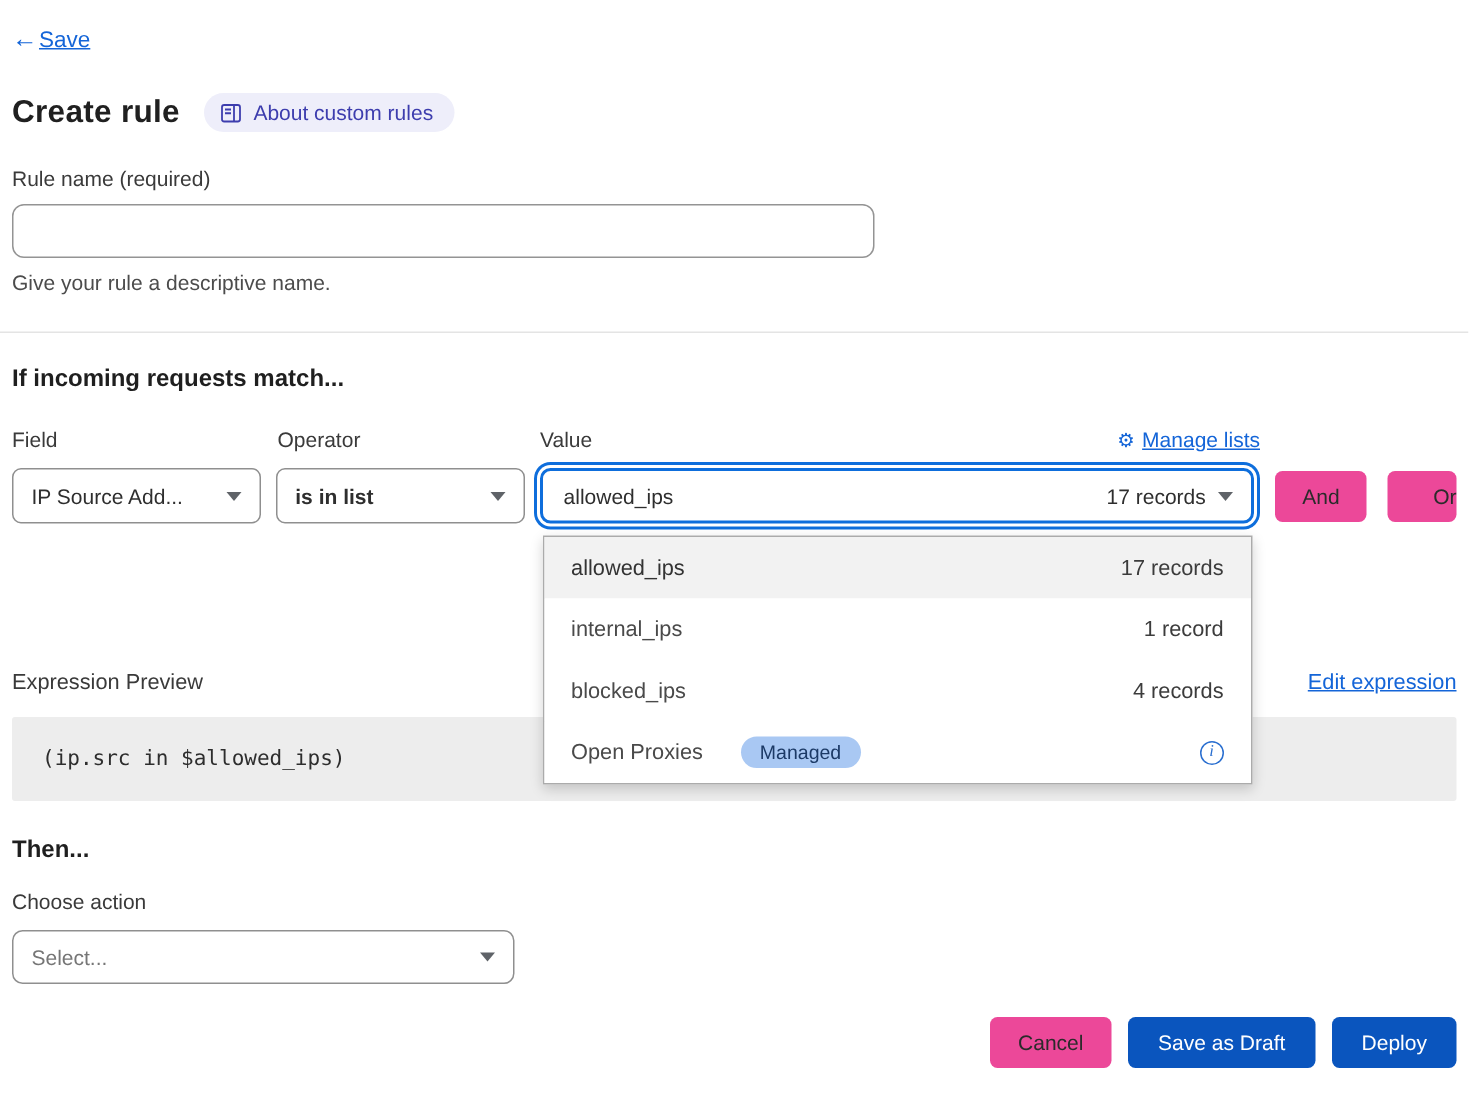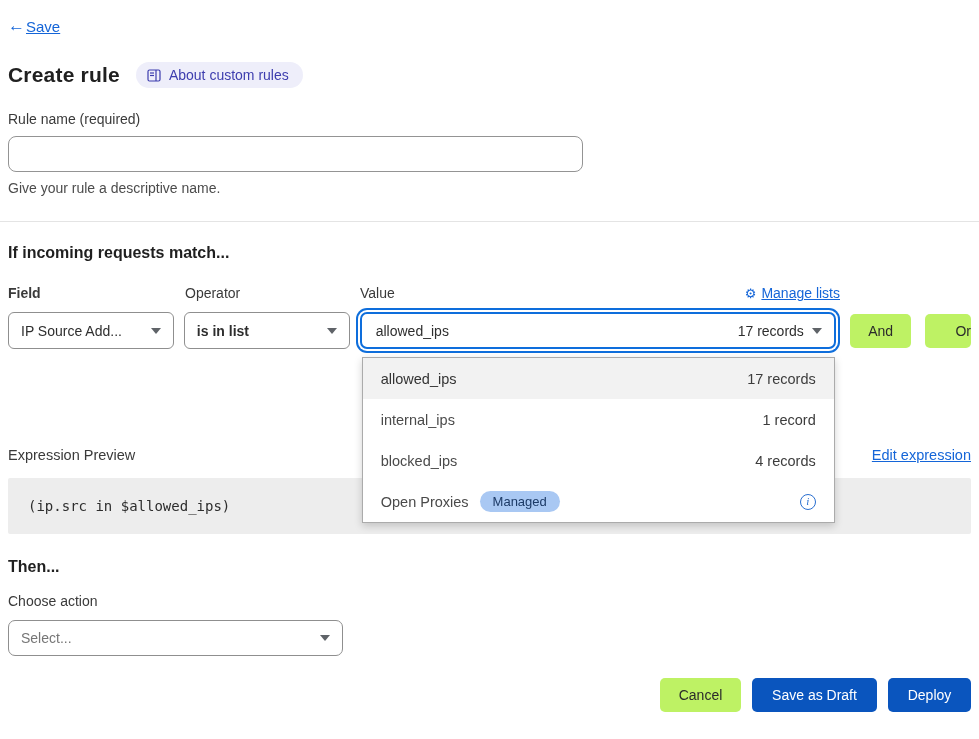--- a/index.html
+++ b/index.html
@@ -27,21 +27,21 @@
     border: 1px solid #949494; border-radius: 8px; padding: 0 12px; font-size: 14px;
     font-family: "Liberation Sans", sans-serif; outline: none; }
   .helper-text { margin-top: 8px; font-size: 14px; color: #4c4c4c; }
 
   .divider { margin-top: 25px; border-top: 1px solid #e4e4e4; margin-left: -8px; margin-right: -8px; }
 
   .section-heading { margin-top: 22px; font-size: 16px; font-weight: bold; color: #1f1f1f; }
 
   
   .cond-labels { margin-top: 23px; display: flex; font-size: 14px; color: #3a3a3a; }
-  .col-field { width: 167px; margin-right: 10px; font-weight: bold; }
+  .col-field { width: 167px; margin-right: 10px; }
   .col-operator { width: 167px; margin-right: 8px; }
   .col-value { width: 480px; display: flex; justify-content: space-between; align-items: center; }
   .manage-lists { color: #1465d8; font-size: 14px; cursor: pointer; display: inline-flex; align-items: center; gap: 5px; }
   .manage-lists .link-text { text-decoration: underline; }
   .gear-icon { font-size: 13px; text-decoration: none; }
 
   .cond-controls { margin-top: 11px; display: flex; align-items: center; }
   .select-box { height: 37px; border: 1px solid #8f8f8f; border-radius: 6px; background: #fff;
     display: flex; align-items: center; justify-content: space-between; padding: 0 12px;
     font-size: 14px; color: #2e2e2e; cursor: pointer; }
@@ -50,32 +50,32 @@
   .chevron { width: 0; height: 0; border-left: 5px solid transparent; border-right: 5px solid transparent;
     border-top: 6px solid #5f6368; flex-shrink: 0; margin-left: 8px; }
 
   .value-wrap { position: relative; width: 480px; margin-right: 10px; }
   .value-combobox { height: 37px; border: 2px solid #0e6edc; border-radius: 7px; background: #fff;
     box-shadow: 0 0 0 2px #ffffff, 0 0 0 4px #0e6edc;
     display: flex; align-items: center; justify-content: space-between; padding: 0 12px 0 14px;
     font-size: 14px; color: #2e2e2e; cursor: pointer; }
   .value-right { display: flex; align-items: center; }
 
-  .btn-gray { background: #bef264; color: #2b2b2b; border: none; border-radius: 5px;
+  .btn-gray { background: #ec4899; color: #2b2b2b; border: none; border-radius: 5px;
     height: 34px; font-size: 14px; font-family: "Liberation Sans", sans-serif; cursor: pointer; }
   .btn-and { width: 62px; margin-left: 4px; margin-right: 14px; }
   .btn-or { width: 46px; text-align: right; }
 
   
   .dropdown-panel { position: absolute; top: 45px; left: 2px; width: 473px; background: #fff;
     border: 1px solid #ababab; box-shadow: 0 3px 8px rgba(0,0,0,0.18); z-index: 20; }
   .dropdown-row { height: 41px; display: flex; align-items: center; justify-content: space-between;
     padding: 0 18px; font-size: 14.5px; color: #4a4a4a; cursor: pointer; background: #fff; }
   .dropdown-row.highlighted { background: #f2f2f2; color: #333; }
-  .row-left { display: flex; align-items: center; gap: 11px; }
+  .row-left { display: flex; align-items: center; gap: 25px; }
   .row-records { color: #3c3c3c; }
   .managed-pill { background: #a9c8f3; color: #1c3a66; border-radius: 12px; padding: 3px 13px; font-size: 13px; }
   .info-icon { width: 16px; height: 16px; border: 1.4px solid #2a6fd0; border-radius: 50%;
     color: #2a6fd0; font-size: 11px; font-family: "Liberation Serif", serif; font-style: italic;
     display: inline-flex; align-items: center; justify-content: center; cursor: pointer; line-height: 1; }
 
   
   .expr-label-row { margin-top: 98px; display: flex; justify-content: space-between; align-items: center; }
   .expr-label { font-size: 14.5px; color: #3a3a3a; }
   .edit-expression { color: #1465d8; font-size: 14.5px; text-decoration: underline; cursor: pointer; }

